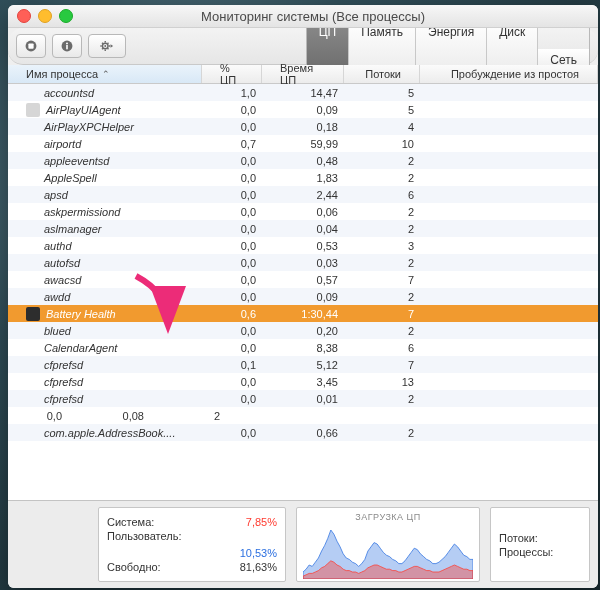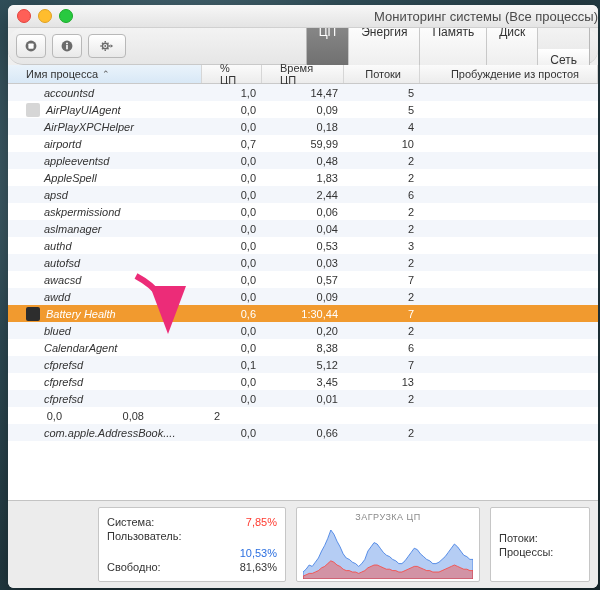--- a/index.html
+++ b/index.html
@@ -5,21 +5,21 @@
   html,body{margin:0;padding:0;font-family:-apple-system,"Helvetica Neue",Helvetica,Arial,sans-serif;font-size:11px;color:#3a3a3a;background:#2a3a3d;}
   .stage{width:600px;height:590px;position:relative;overflow:hidden;}
   .bg{position:absolute;inset:0;background:radial-gradient(circle at 30% 30%,#6c8e9c 0%,#32515c 40%,#1b2e34 100%);}
   .window{position:absolute;left:8px;top:5px;right:2px;bottom:2px;background:#efefef;border-radius:6px;box-shadow:0 10px 30px rgba(0,0,0,.5);overflow:hidden;display:flex;flex-direction:column;}
   .titlebar{height:22px;background:linear-gradient(#f7f7f7,#e4e4e4);display:flex;align-items:center;position:relative;border-bottom:1px solid #d0d0d0;}
   .traffic{display:flex;gap:7px;padding-left:9px;}
   .tlight{width:12px;height:12px;border-radius:50%;}
   .close{background:#ff5f57;border:1px solid #e0443f;}
   .min{background:#ffbd2e;border:1px solid #dea123;}
   .max{background:#28c940;border:1px solid #1aab29;}
-  .title{position:absolute;left:0;right:0;text-align:right;font-size:13px;color:#4a4a4a;pointer-events:none;padding-left:20px;}
+  .title{position:absolute;left:0;right:0;text-align:center;font-size:13px;color:#4a4a4a;pointer-events:none;padding-left:20px;}
   .toolbar{height:36px;background:linear-gradient(#f3f3f3,#e6e6e6);border-bottom:1px solid #c9c9c9;display:flex;align-items:center;padding:0 8px;gap:6px;border-radius:15px;}
   .tbtn{width:28px;height:22px;border:1px solid #b8b8b8;border-radius:4px;background:linear-gradient(#ffffff,#e9e9e9);display:flex;align-items:center;justify-content:center;font-size:12px;color:#555;}
   .tbtn svg{width:14px;height:14px;}
   .seg{display:flex;margin-left:auto;border:1px solid #b8b8b8;border-radius:4px;overflow:hidden;}
   .seg .si{padding:4px 12px;font-size:12px;color:#333;background:linear-gradient(#ffffff,#ececec);border-right:1px solid #c8c8c8;}
   .seg .si:last-child{border-right:none;margin-top:28px;}
   .seg .si.sel{background:linear-gradient(#8a8a8a,#6d6d6d);color:#fff;}
   .headers{height:18px;background:linear-gradient(#fbfbfb,#ececec);border-bottom:1px solid #c9c9c9;display:flex;font-size:11px;color:#333;}
   .hc{border-right:1px solid #d6d6d6;display:flex;align-items:center;padding:0 18px;box-sizing:border-box;}
   .hc.sort{background:linear-gradient(#eaf3fb,#d8e8f6);}
@@ -96,22 +96,22 @@
               <line x1="8.6" y1="10.6" x2="9.7" y2="11.7"></line>
               <line x1="2.3" y1="11.7" x2="3.4" y2="10.6"></line>
               <line x1="8.6" y1="5.4" x2="9.7" y2="4.3"></line>
             </g>
             <path d="M12 6 L15 8 L12 10 Z" fill="#6b6b6b"></path>
           </svg>
       </div>
 
       <div class="seg" id="tabseg">
           <div class="si sel">ЦП</div>
+          <div class="si">Память</div>
           <div class="si">Энергия</div>
-          <div class="si">Память</div>
           <div class="si">Диск</div>
           <div class="si">Сеть</div>
         </div>
     </div>
 
     <div class="headers">
       <div class="hc col-name sort">
         <span>Имя процесса</span>
         <span class="sortind">⌃</span>
       </div>

